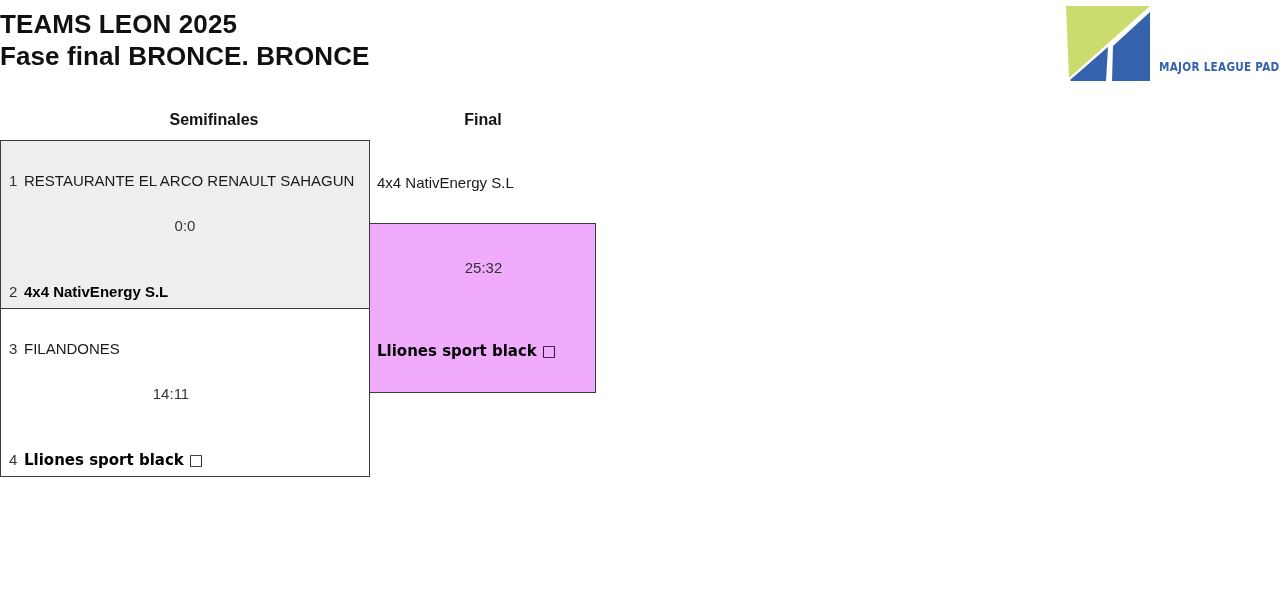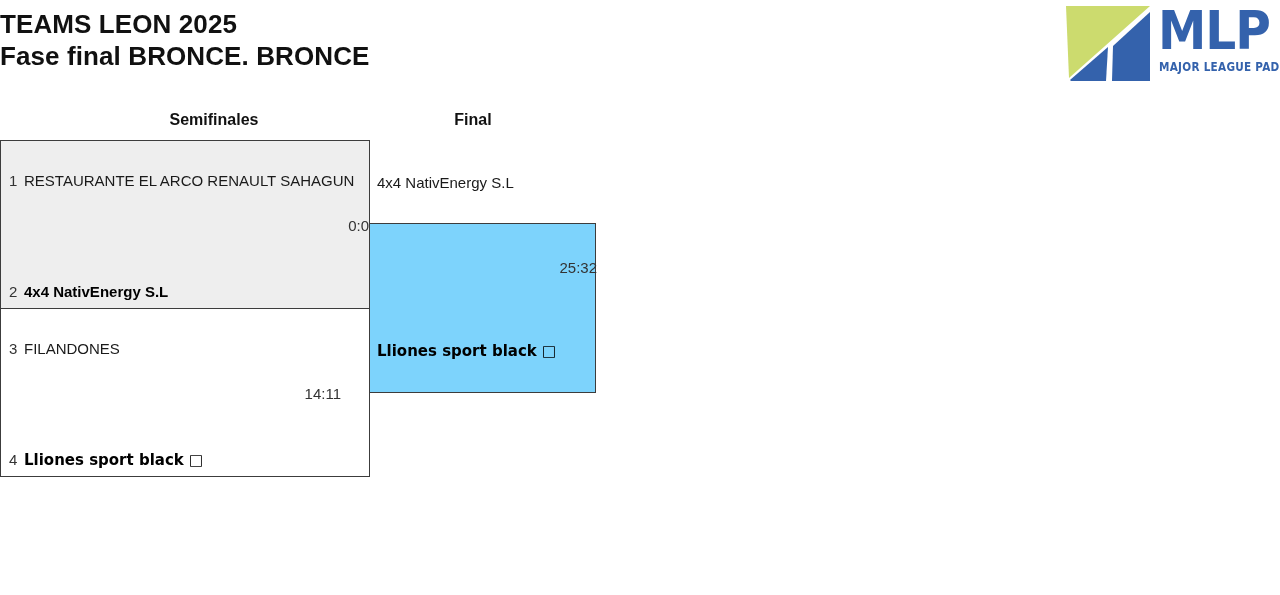--- a/index.html
+++ b/index.html
@@ -87,39 +87,39 @@
   
   .round-header {
     position: absolute;
     font-size: 16px;
     line-height: 20px;
     font-weight: 700;
     color: #111111;
     text-align: center;
   }
   .round-header.semis  { left: 0px;   top: 110px; width: 370px; margin-left: 29px; }
-  .round-header.final  { left: 360px; top: 110px; width: 226px; }
+  .round-header.final  { left: 370px; top: 110px; width: 226px; }
 
   
   .match {
     position: absolute;
     box-sizing: border-box;
     border: 1px solid #3c3c3c;
   }
   .match.sf1 {
     left: 0px;  top: 140px; width: 370px; height: 169px;
     background: #eeeeee;
   }
   .match.sf2 {
     left: 0px;  top: 308px; width: 370px; height: 169px;
     background: #ffffff;
   }
   .match.fin {
     left: 369px; top: 223px; width: 227px; height: 170px;
-    background: #7dd3fc;
+    background: #f0abfc;
   }
 
   
   .team-row {
     position: absolute;
     left: 0;
     display: flex;
     align-items: baseline;
     font-size: 15px;
     line-height: 20px;
@@ -152,21 +152,21 @@
     font-weight: 700;
     color: #000000;
   }
 
   
   .score {
     position: absolute;
     font-size: 15px;
     line-height: 20px;
     color: #333333;
-    text-align: right;
+    text-align: center;
   }
   .match.sf1 .score { left: 0px; top: 75px;  width: 370px; padding-right: 2px; box-sizing: border-box; }
   .match.sf2 .score { left: 0px; top: 75px;  width: 340px; box-sizing: border-box; }
   .match.fin .score { left: 0px; top: 34px;  width: 227px; box-sizing: border-box; }
 
   
   .advance {
     position: absolute;
     font-size: 15px;
     line-height: 20px;
@@ -196,21 +196,20 @@
   <span class="title-line">Fase final BRONCE. BRONCE</span>
 </div>
 
 <div class="logo">
   <svg class="logo-mark" viewBox="0 0 84 75" xmlns="http://www.w3.org/2000/svg">
     <polygon points="0,0 84,0 3,72" fill="#ccdb6e"></polygon>
     <polygon points="84,6 84,75 46,75 47,40" fill="#3462ac"></polygon>
     <polygon points="42,41 40,75 5,75 4,74" fill="#3462ac"></polygon>
   </svg>
   <div class="logo-word">
-    <div class="logo-mlp">MLP</div>
     <div class="logo-sub">MAJOR LEAGUE PADEL</div>
   </div>
 </div>
 
 <div class="round-header semis">Semifinales</div>
 <div class="round-header final">Final</div>
 
 <div class="match sf1">
   <div class="team-row top">
     <span class="seed">1</span>

